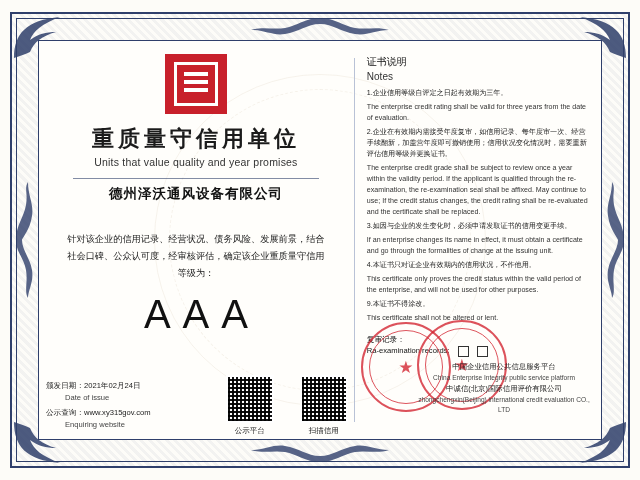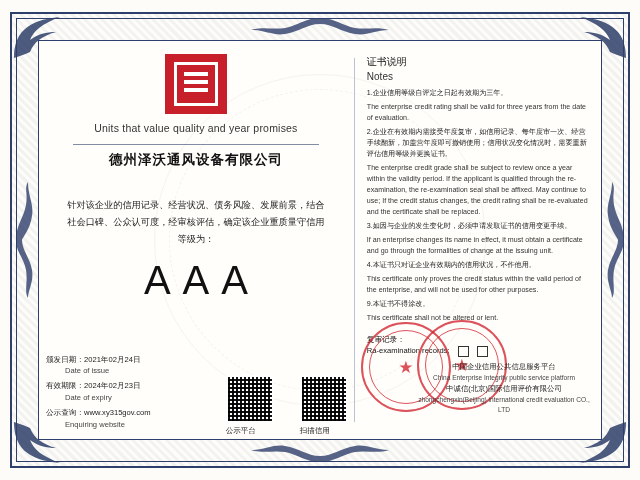--- a/index.html
+++ b/index.html
@@ -113,21 +113,21 @@
   }
   .dates{
     position:absolute;left:8px;bottom:6px;font-size:7.6px;color:#222;
     line-height:1.5;text-align:left;
   }
   .dates .row{margin-bottom:4px;}
   .dates .lbl-en{color:#444;margin-left:19px;}
   .qr-wrap{
     position:absolute;right:6px;bottom:4px;display:flex;gap:26px;
   }
-  .qr-item{text-align:left;}
+  .qr-item{text-align:center;}
   .qr{
     width:44px;height:44px;
     background:
       repeating-linear-gradient(0deg,#111 0 2px,#fff 2px 4px),
       repeating-linear-gradient(90deg,#111 0 2px,#fff 2px 4px);
     background-blend-mode:multiply;
     border:2px solid #fff;
   }
   .qr-label{font-size:7.5px;color:#222;margin-top:3px;}
 
@@ -213,38 +213,35 @@
     <svg viewBox="0 0 22 120">
         <path d="M2 60 C2 45 10 37 12 25 C14 13 10 8 14 2 C14 16 20 24 18 36 C16 50 8 58 8 60 C8 70 16 78 18 90 C20 102 14 110 14 118 C10 112 14 102 12 90 C10 78 2 72 2 60Z" fill="currentColor"></path>
       </svg>
   </div>
 
   <div class="content">
 
     <div class="left">
       <div class="seal"></div>
 
+      <div class="title-cn">重质量守信用单位</div>
       <div class="title-en">Units that value quality and year promises</div>
       <div class="rule"></div>
 
 
       <div class="company">德州泽沃通风设备有限公司</div>
 
       <div class="para">针对该企业的信用记录、经营状况、债务风险、发展前景，结合社会口碑、公众认可度，经审核评估，确定该企业重质量守信用等级为：</div>
 
       <div class="grade">AAA</div>
 
       <div class="dates">
         <div class="row">
           <div>颁发日期：2021年02月24日</div>
           <div class="lbl-en">Date of issue</div>
-        </div>
-        <div class="row">
-          <div>有效期限：2024年02月23日</div>
-          <div class="lbl-en">Date of expiry</div>
         </div>
         <div class="row">
           <div>公示查询：www.xy315gov.com</div>
           <div class="lbl-en">Enquiring website</div>
         </div>
       </div>
 
       <div class="qr-wrap">
         <div class="qr-item">
           <div class="qr"></div>

